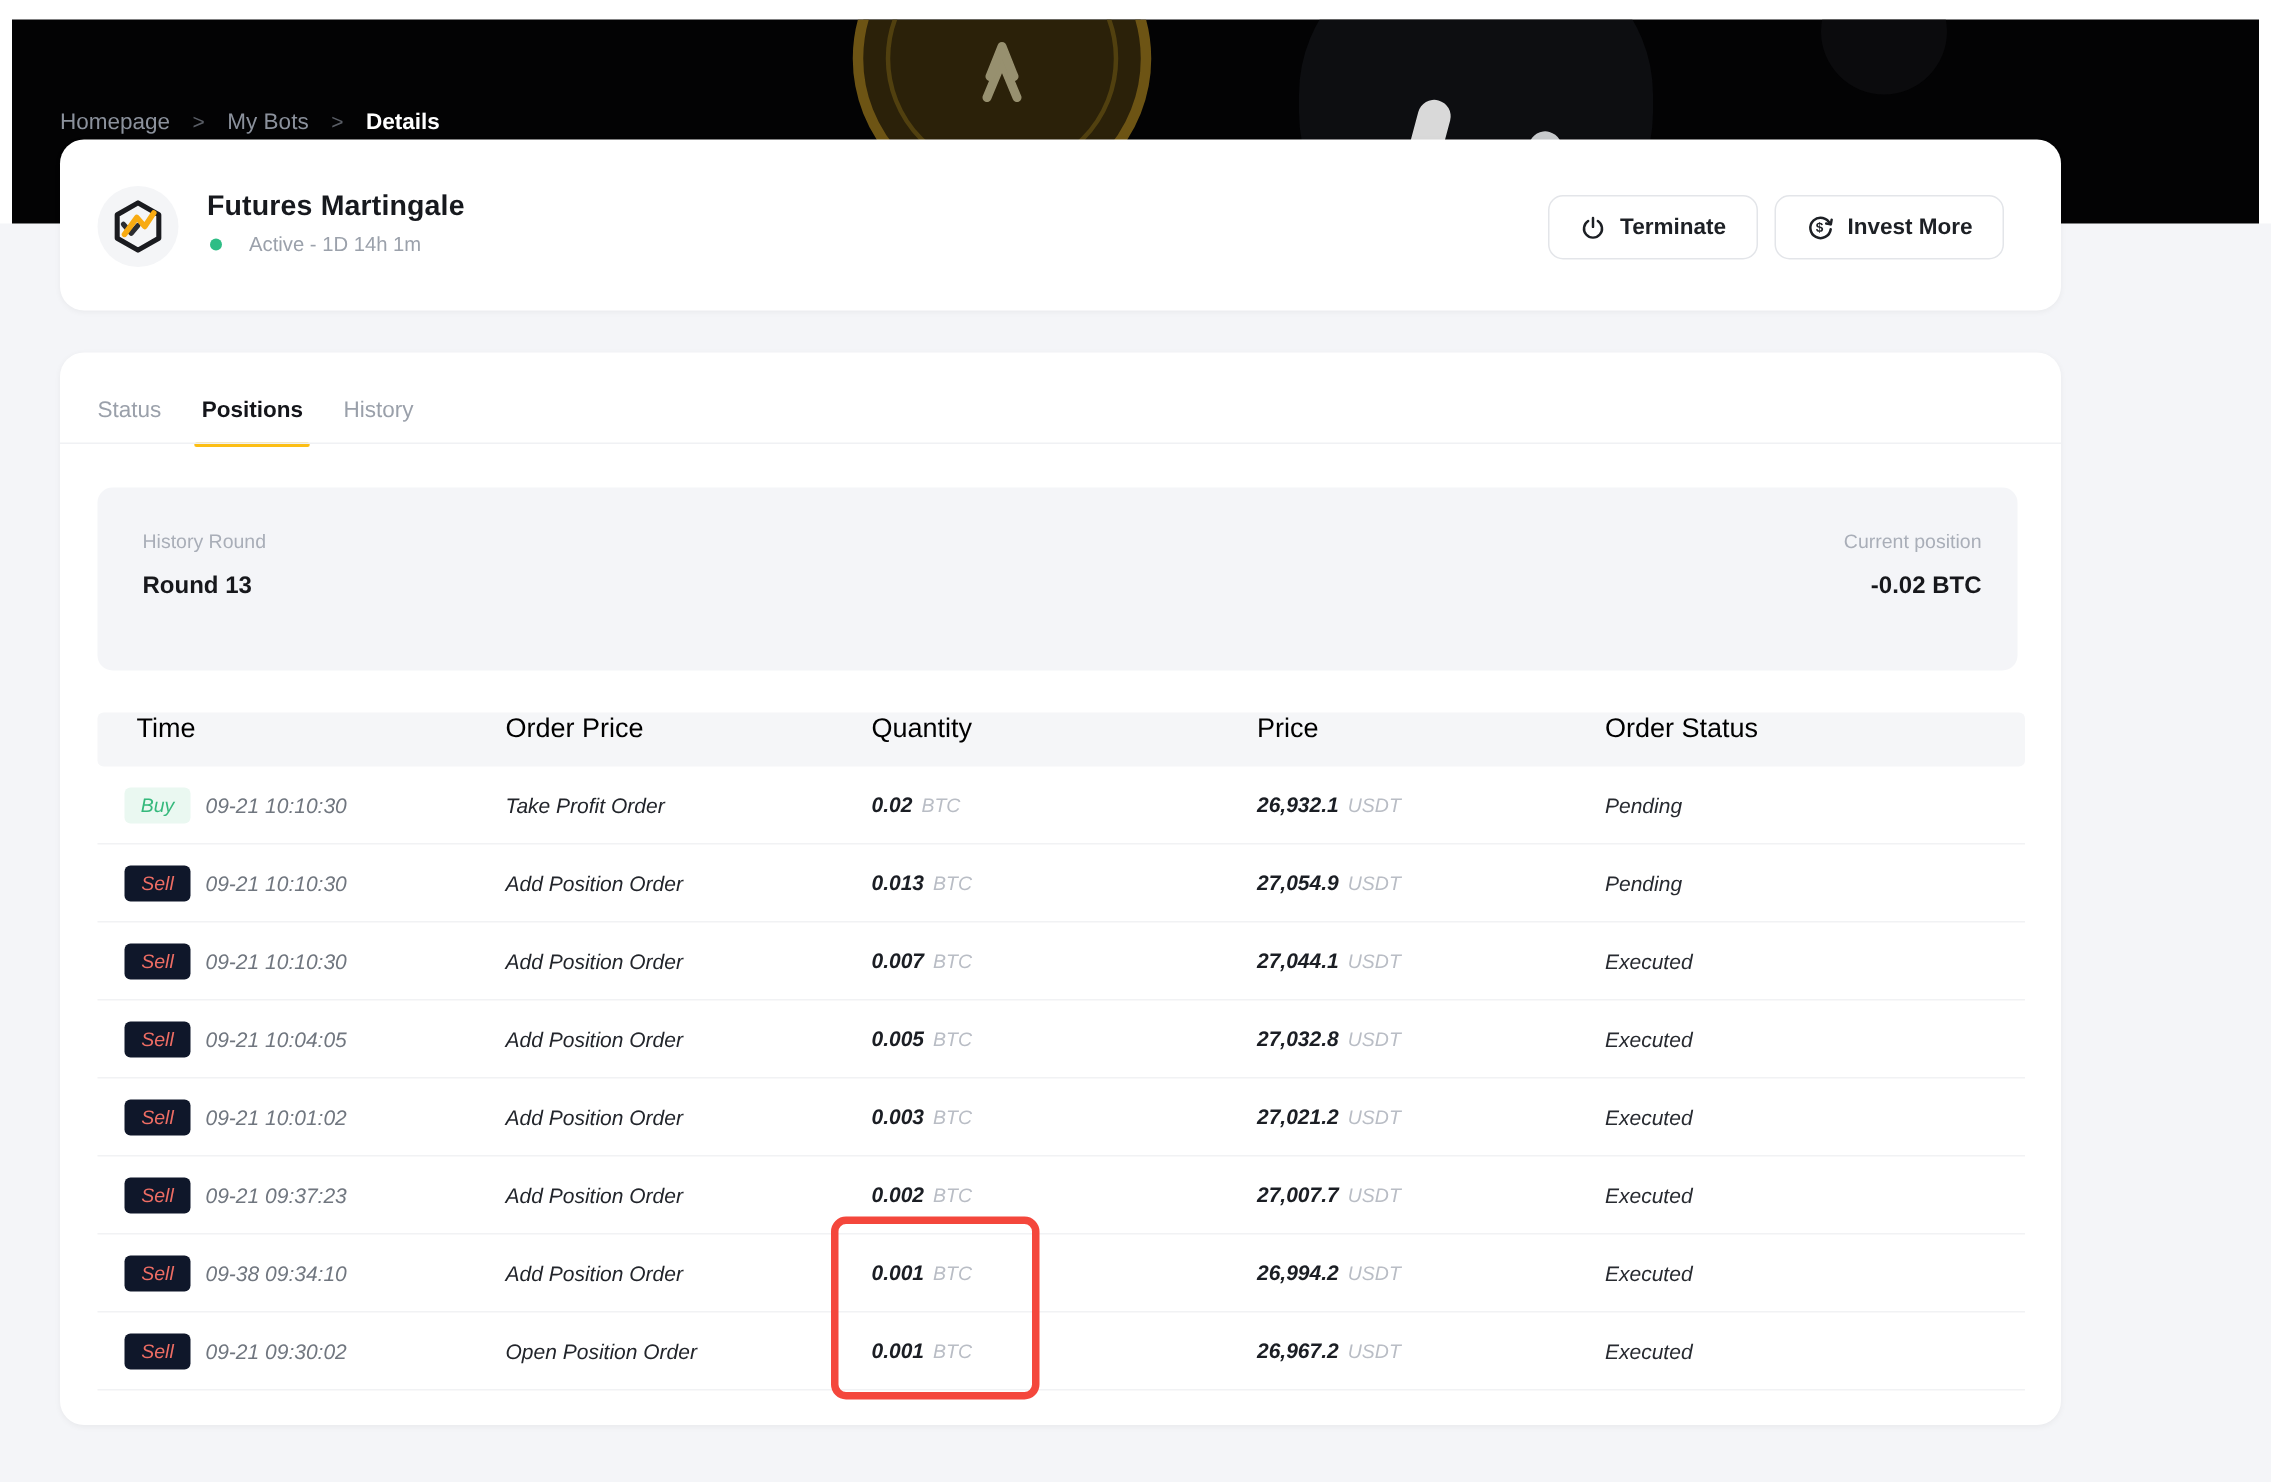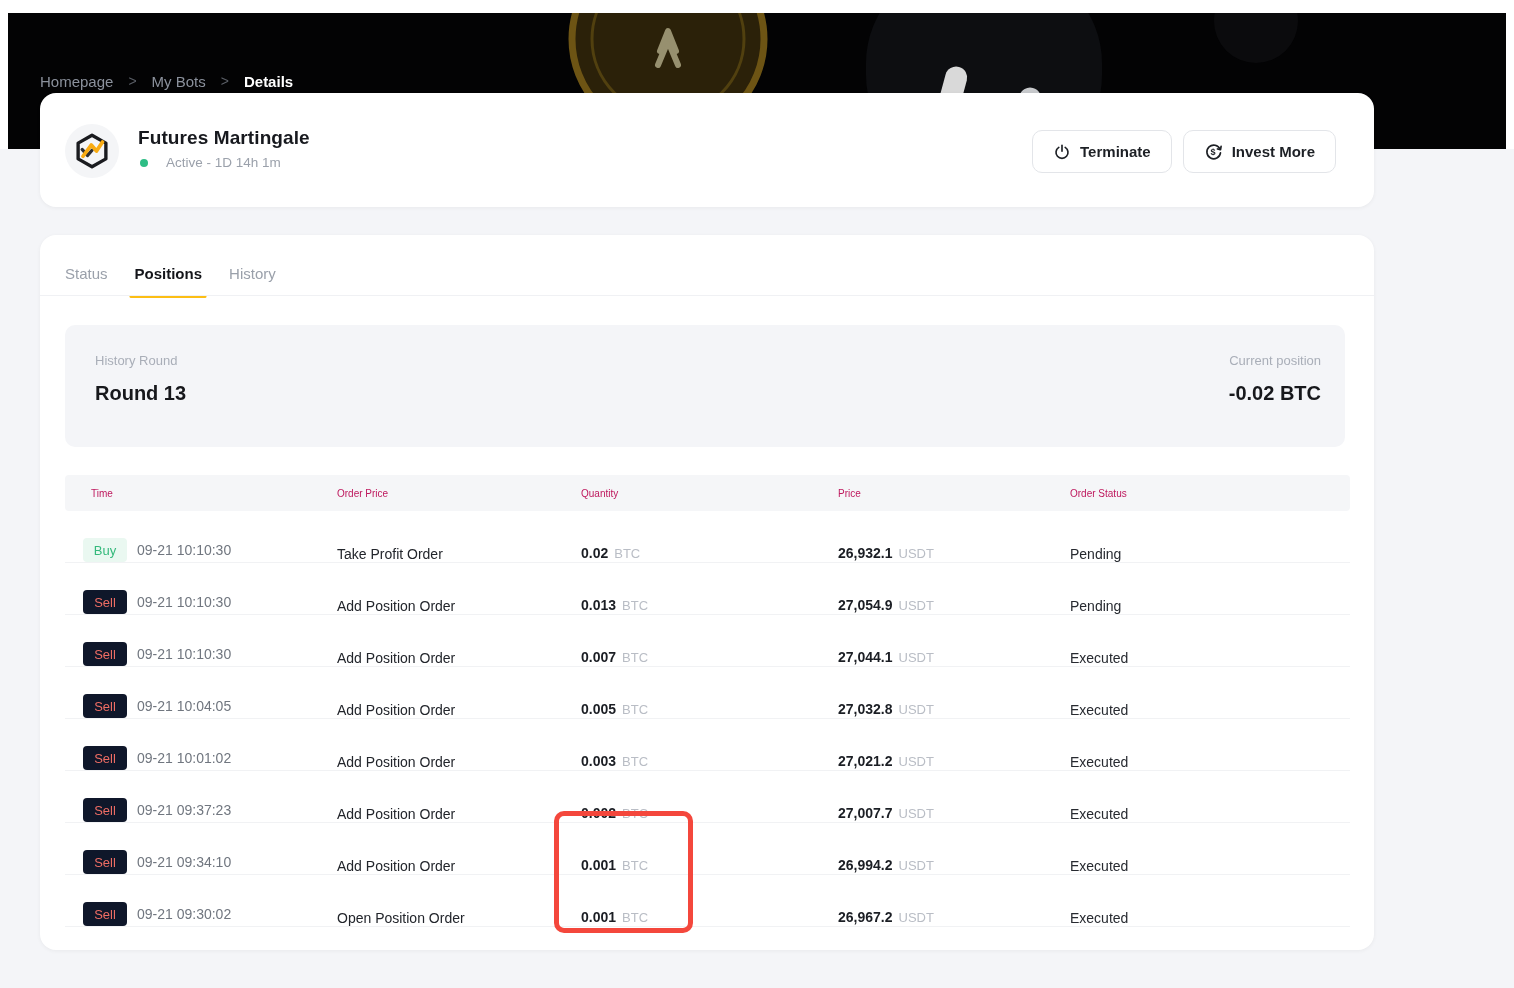--- a/index.html
+++ b/index.html
@@ -38,26 +38,26 @@
   .tab[data-active="true"] { color:#14151a; font-weight:700; }
   .tab .tab-underline { display:none; }
   .tab[data-active="true"] .tab-underline { display:block; position:absolute; left:50%; transform:translateX(-50%); bottom:4px; width:77px; height:3px; background:#fcbe14; border-radius:2px; }
   .tabs-divider { position:absolute; left:0; top:60px; width:100%; height:1px; background:#f0f1f4; }
 
   
   .summary { position:absolute; left:25px; top:90px; width:1280px; height:122px; background:#f4f5f8; border-radius:10px; }
   .summary .left { position:absolute; left:30px; top:28px; }
   .summary .right { position:absolute; right:24px; top:28px; text-align:right; }
   .summary-label { font-size:13px; color:#a9aeb8; margin-bottom:14px; }
-  .summary-value { font-size:20px; font-weight:700; color:#17181c; }
+  .summary-value { font-size:16px; font-weight:700; color:#17181c; }
 
   
   .table { position:absolute; left:25px; top:240px; width:1285px; }
-  .t-head { display:flex; align-items:center; height:36px; background:#f5f6f8; border-radius:4px; font-size:10px; color:#be185d; }
-  .t-row { display:flex; align-items:flex-end; height:52px; border-bottom:1px solid #f1f2f4; }
+  .t-head { display:flex; align-items:flex-start; height:36px; background:#f5f6f8; border-radius:4px; font-size:18px; color:#000000; }
+  .t-row { display:flex; align-items:center; height:52px; border-bottom:1px solid #f1f2f4;font-style:italic; }
   .c1 { width:272px; padding-left:26px; display:flex; align-items:center; gap:10px; }
   .t-row .c1 { padding-left:18px; }
   .c2 { width:244px; }
   .c3 { width:257px; }
   .c4 { width:232px; }
   .c5 { flex:1; }
   .side-badge { display:inline-flex; align-items:center; justify-content:center; width:44px; height:24px; border-radius:4px; font-size:13px; font-weight:500; }
   .side-badge[data-side="Buy"]  { background:#eaf8f1; color:#35b97c; }
   .side-badge[data-side="Sell"] { background:#0f172a; color:#ee6d64; }
   .time-text { font-size:14px; color:#70767f; }
@@ -238,21 +238,21 @@
       </div>
       <div class="c2 order-type">Add Position Order</div>
       <div class="c3"><span class="num">0.002</span><span class="unit">BTC</span></div>
       <div class="c4"><span class="num">27,007.7</span><span class="unit">USDT</span></div>
       <div class="c5 status-cell">Executed</div>
     </div>
 
     <div class="t-row">
       <div class="c1">
         <span class="side-badge" data-side="Sell">Sell</span>
-        <span class="time-text">09-21 09:34:10</span>
+        <span class="time-text">09-38 09:34:10</span>
       </div>
       <div class="c2 order-type">Add Position Order</div>
       <div class="c3"><span class="num">0.001</span><span class="unit">BTC</span></div>
       <div class="c4"><span class="num">26,994.2</span><span class="unit">USDT</span></div>
       <div class="c5 status-cell">Executed</div>
     </div>
 
     <div class="t-row">
       <div class="c1">
         <span class="side-badge" data-side="Sell">Sell</span>

